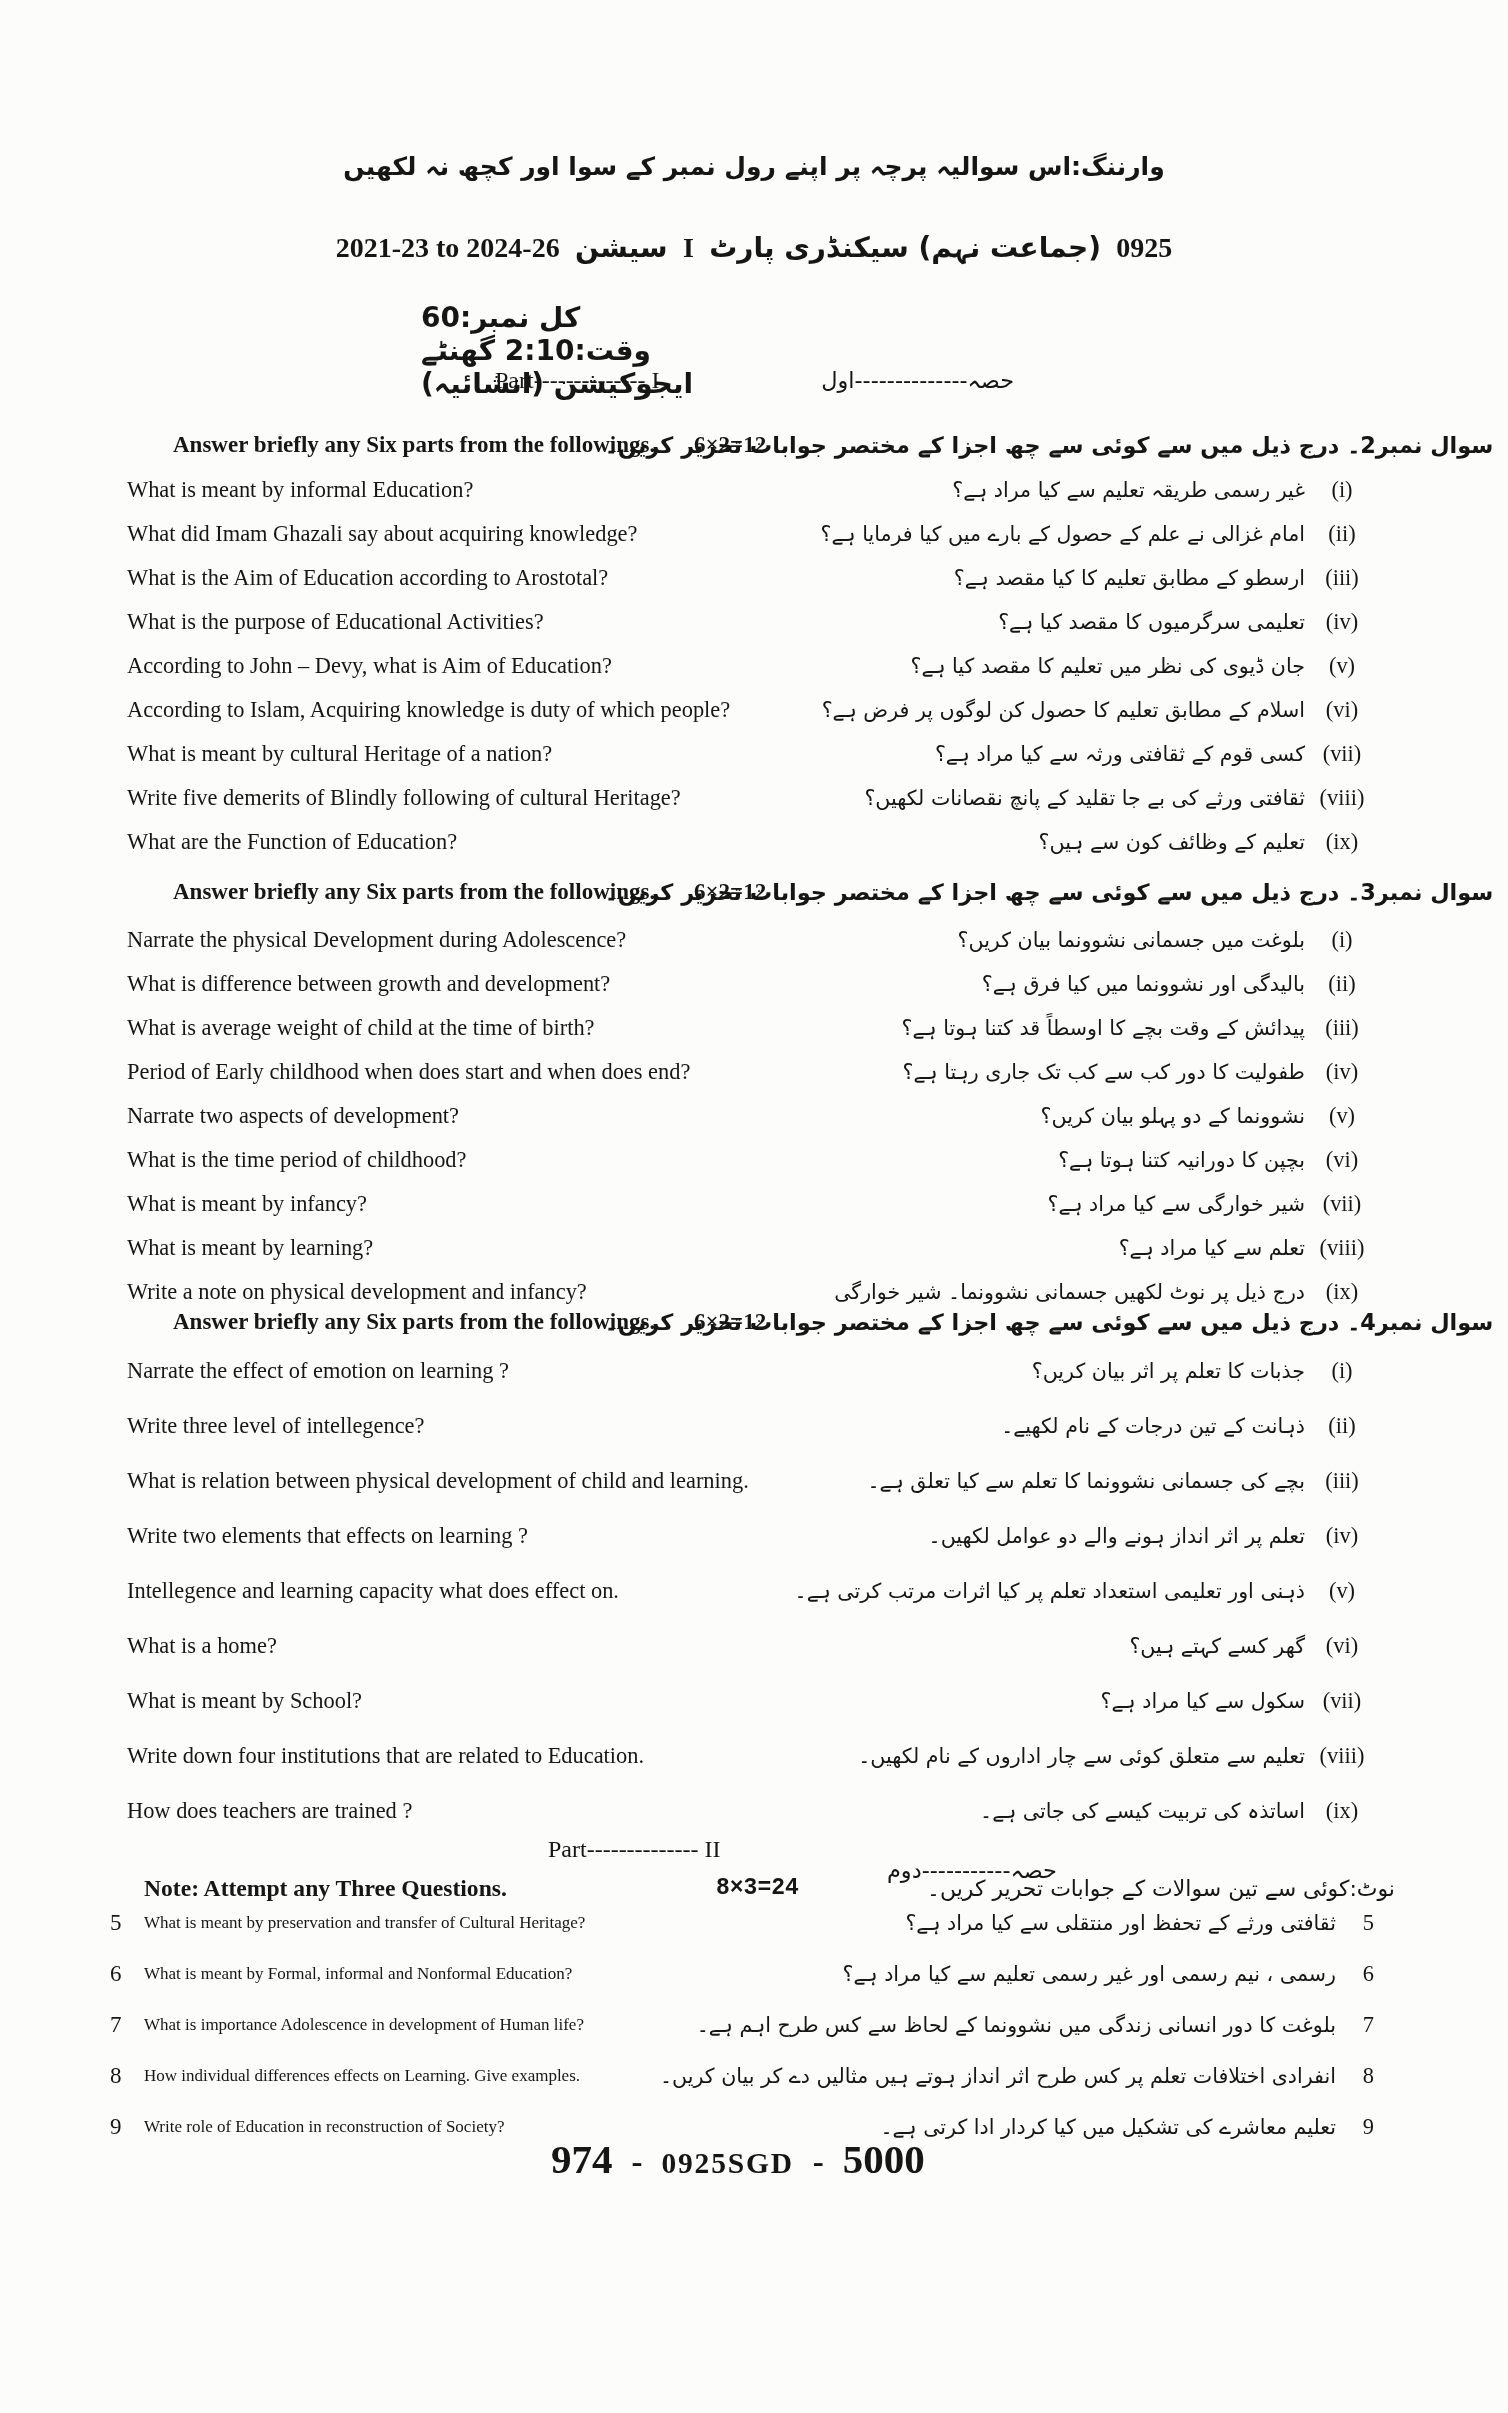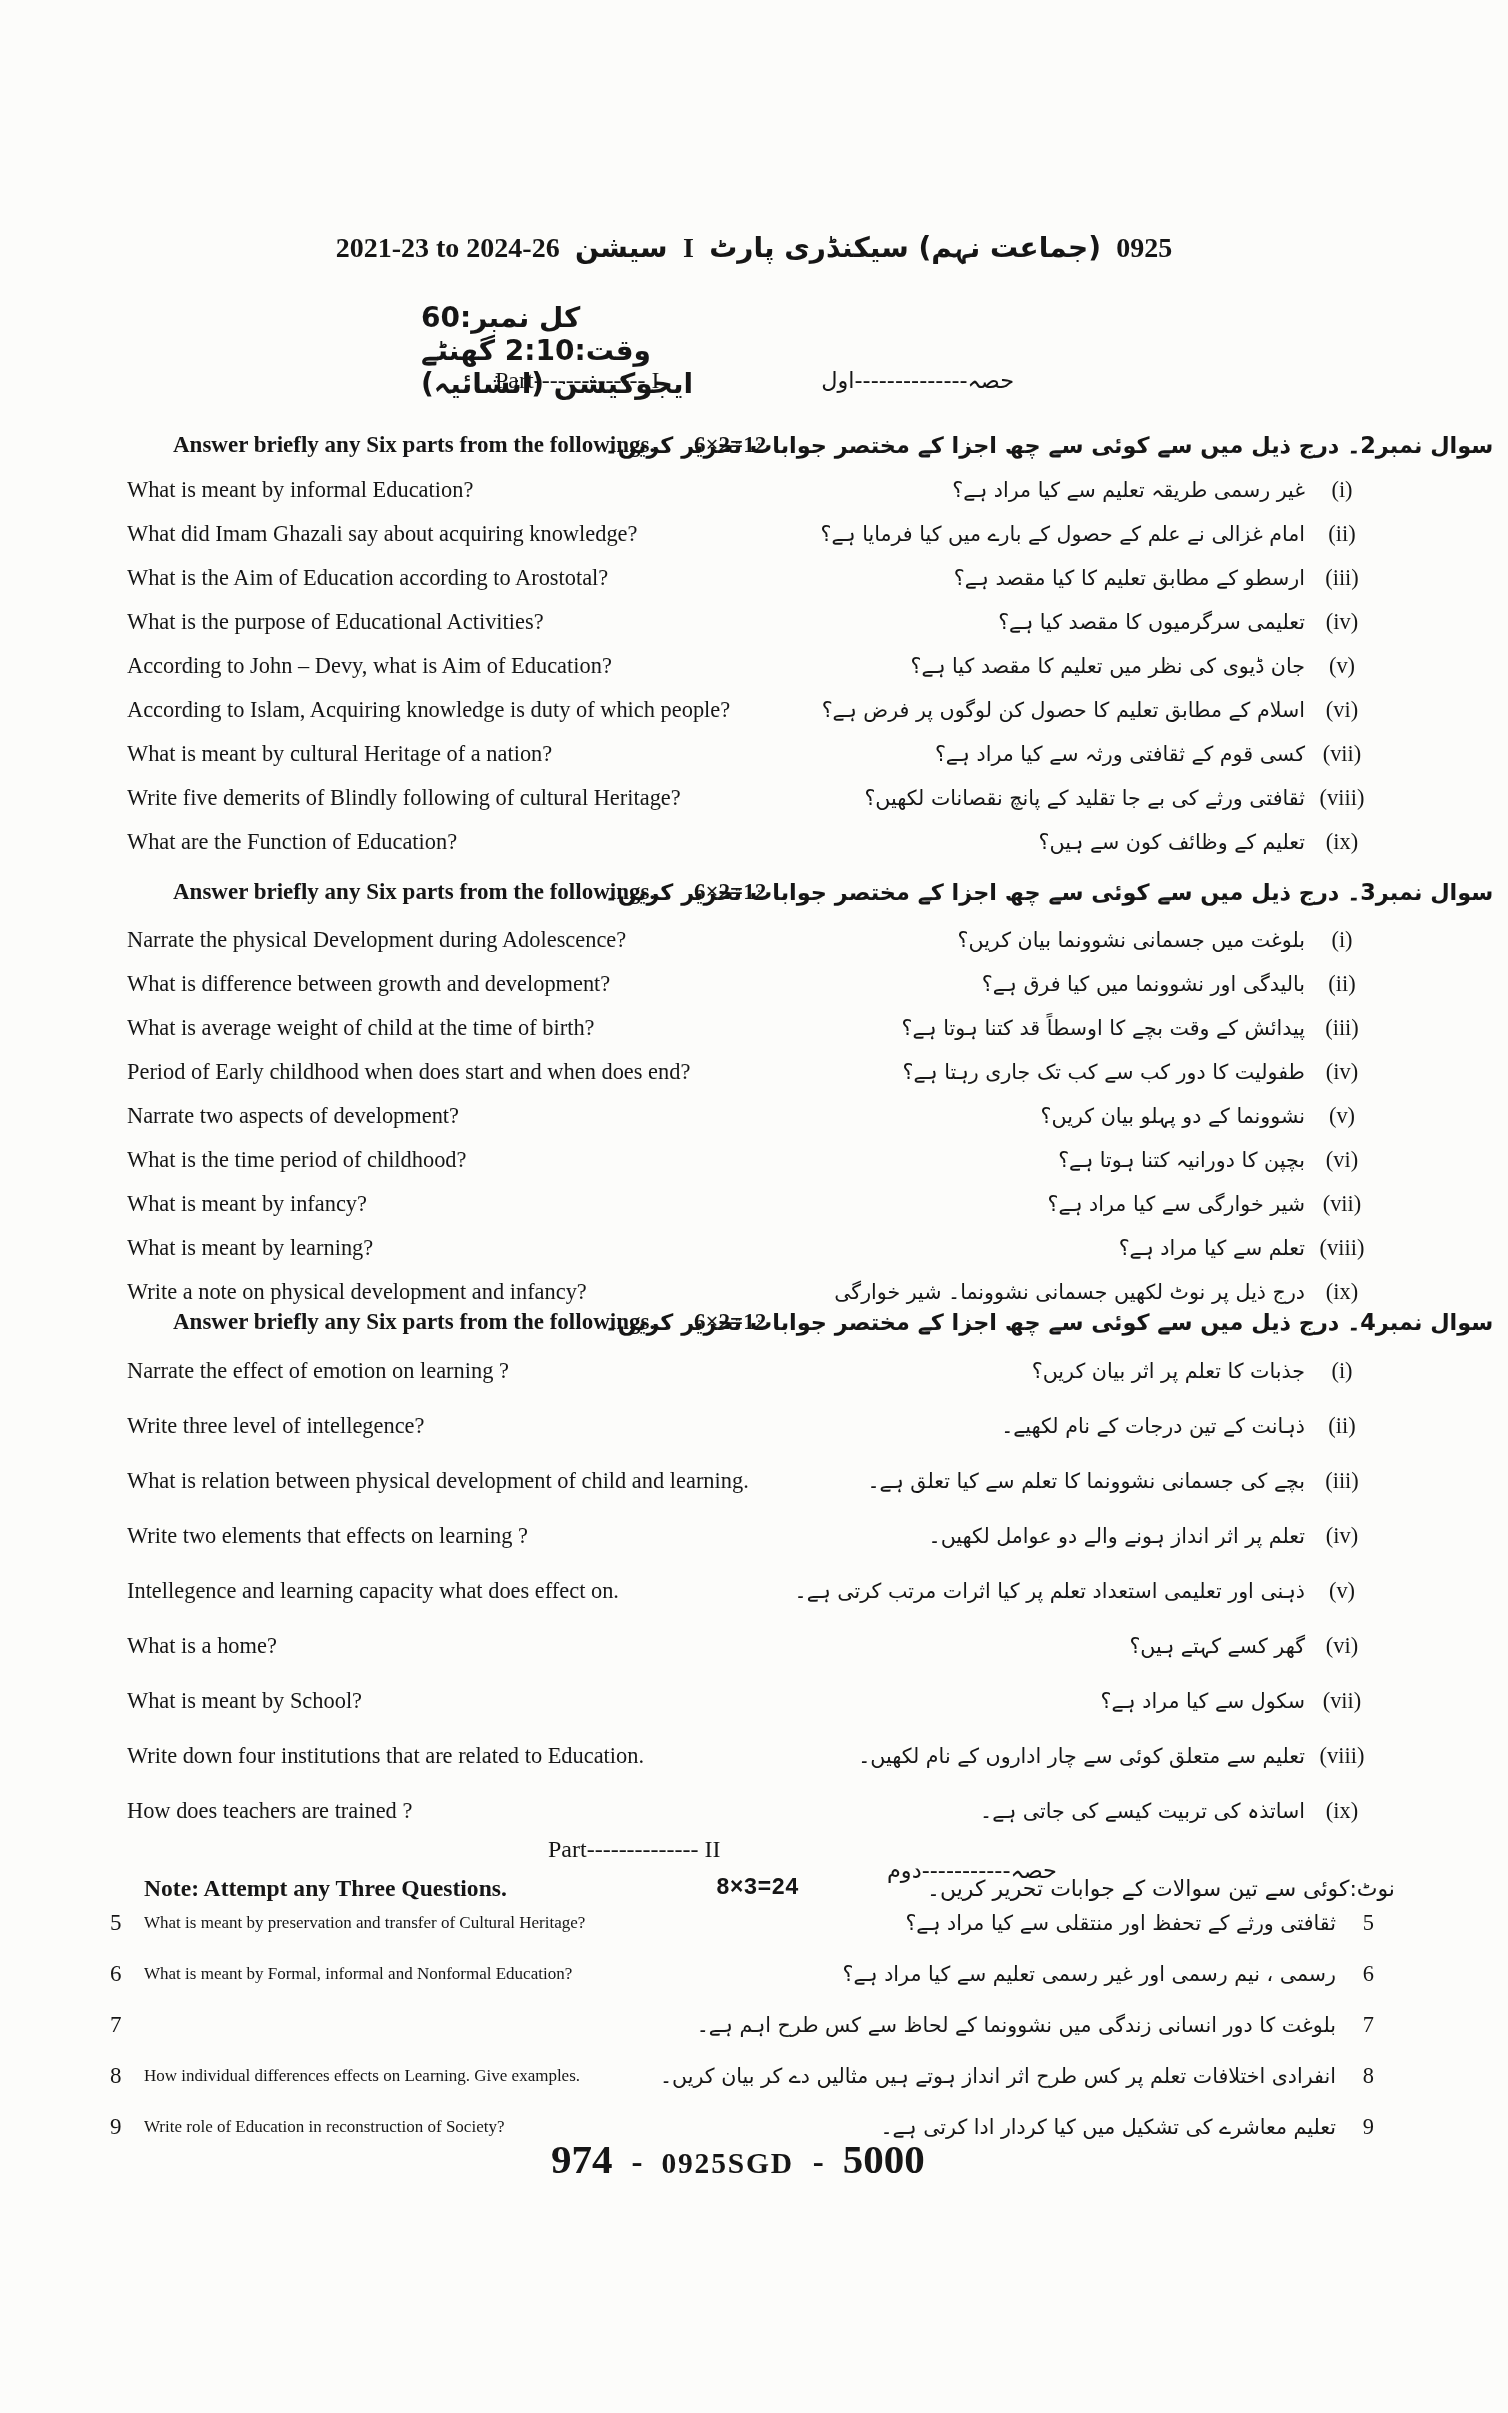--- a/index.html
+++ b/index.html
@@ -91,20 +91,21 @@
   }
   .f-big{font-size:41px;}
   .f-mid{font-size:29.5px;letter-spacing:1.8px;}
   .f-dash{font-size:33px;}
 </style>
 </head>
 <body>
 
 <div class="page">
 
+  <div id="warning" class="urd nw">وارننگ:اس سوالیہ پرچہ پر اپنے رول نمبر کے سوا اور کچھ نہ لکھیں</div>
 
   <div id="paperline">
     <span class="eng">2021-23 to 2024-26</span>
     <span class="urd">سیشن</span>
     <span class="eng">I</span>
     <span class="urd">(جماعت نہم) سیکنڈری پارٹ</span>
     <span class="eng">0925</span>
   </div>
 
   <div id="subjectline">
@@ -294,20 +295,21 @@
       <span class="p2-num-ur eng">5</span>
     </div>
     <div class="p2row">
       <span class="p2-num-en eng">6</span>
       <span class="p2-en eng">What is meant by Formal, informal and Nonformal Education?</span>
       <span class="p2-ur urd">رسمی ، نیم رسمی اور غیر رسمی تعلیم سے کیا مراد ہے؟</span>
       <span class="p2-num-ur eng">6</span>
     </div>
     <div class="p2row">
       <span class="p2-num-en eng">7</span>
+      <span class="p2-en eng">What is importance Adolescence in development of Human life?</span>
       <span class="p2-ur urd">بلوغت کا دور انسانی زندگی میں نشوونما کے لحاظ سے کس طرح اہم ہے۔</span>
       <span class="p2-num-ur eng">7</span>
     </div>
     <div class="p2row">
       <span class="p2-num-en eng">8</span>
       <span class="p2-en eng">How individual differences effects on Learning. Give examples.</span>
       <span class="p2-ur urd">انفرادی اختلافات تعلم پر کس طرح اثر انداز ہوتے ہیں مثالیں دے کر بیان کریں۔</span>
       <span class="p2-num-ur eng">8</span>
     </div>
     <div class="p2row">

